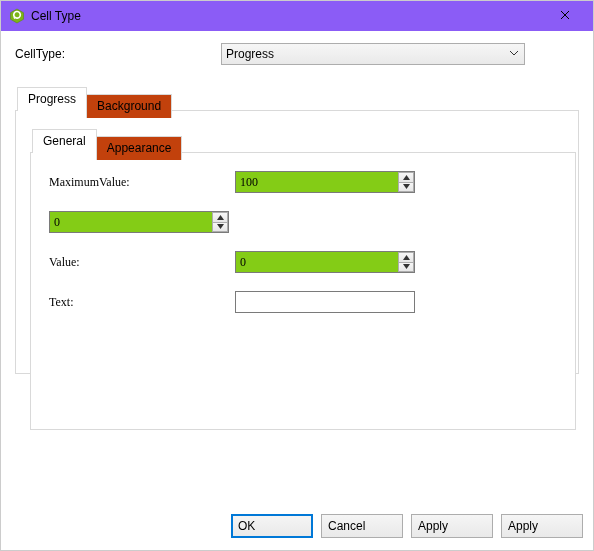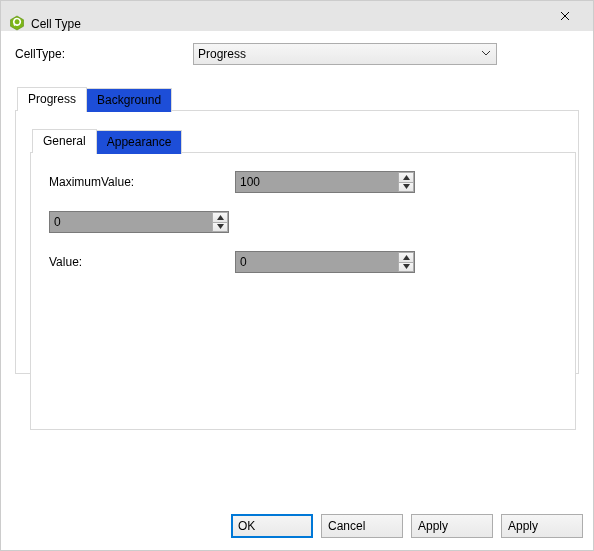--- a/index.html
+++ b/index.html
@@ -15,23 +15,23 @@
     width: 594px;
     height: 551px;
     background: #fff;
     display: flex;
     flex-direction: column;
     border: 1px solid #ccc;
   }
   .titlebar {
     height: 30px;
     display: flex;
-    align-items: flex-end;
+    align-items: center;
     padding: 0 8px 0 8px;
-    background: #e5e5e5;
+    background: #8b5cf6;
   }
   .titlebar .icon {
     width: 16px;
     height: 16px;
     margin-right: 6px;
     display: flex;
     align-items: center;
     justify-content: center;
   }
   .titlebar .title {
@@ -53,20 +53,21 @@
     padding: 10px 14px 0 14px;
     display: flex;
     flex-direction: column;
   }
 
   .row-celltype {
     display: flex;
     align-items: center;
     margin-bottom: 18px;
     margin-top: 2px;
+    gap: 28px;
   }
   .row-celltype .label {
     width: 178px;
     padding-left: 0;
   }
   .select-wrap {
     position: relative;
     width: 304px;
   }
   .select-wrap select {
@@ -110,22 +111,22 @@
     position: relative;
     cursor: pointer;
   }
   .tab + .tab { margin-left: -1px; }
   .tab.active {
     background: #fff;
     border-color: #d9d9d9;
     z-index: 3;
   }
   .tab.inactive {
-    background: #1d4ed8;
-    top: 1px;
+    background: #c2410c;
+    top: 7px;
   }
   .tab-panel {
     border: 1px solid #d9d9d9;
     background: #fff;
     margin-top: -1px;
     padding: 14px 2px 14px 14px;
     height: 264px;
   }
 
   
@@ -135,37 +136,38 @@
     background: #fff;
     margin-top: -1px;
     padding: 18px 14px 14px 18px;
     height: 278px;
   }
 
   .form-row {
     display: flex;
     align-items: center;
     margin-bottom: 18px;
+    font-family: Liberation Serif, serif;
   }
   .form-row .flabel {
     width: 186px;
   }
   .numeric-wrap {
     position: relative;
     width: 180px;
     height: 22px;
   }
   .numeric-wrap input {
     width: 100%;
     height: 100%;
     border: 1px solid #7a7a7a;
     font-family: inherit;
     font-size: 12px;
     padding: 1px 18px 1px 4px;
-    background: #a3a3a3;
+    background: #84cc16;
   }
   .spinner {
     position: absolute;
     right: 1px;
     top: 1px;
     width: 16px;
     height: 20px;
     display: flex;
     flex-direction: column;
   }
@@ -339,20 +341,24 @@
                     <span>
                         <svg viewBox="0 0 7 5">
                           <polygon points="0,0 7,0 3.5,5" fill="#333"></polygon>
                         </svg>
                       </span>
                   </button>
                 </div>
               </div>
             </div>
 
+            <div class="form-row">
+              <div class="flabel">Text:</div>
+              <input class="text-input" type="text" value="" style="">
+            </div>
 
           </div>
         </div>
 
       </div>
     </div>
 
   </div>
 
   <div class="footer">

